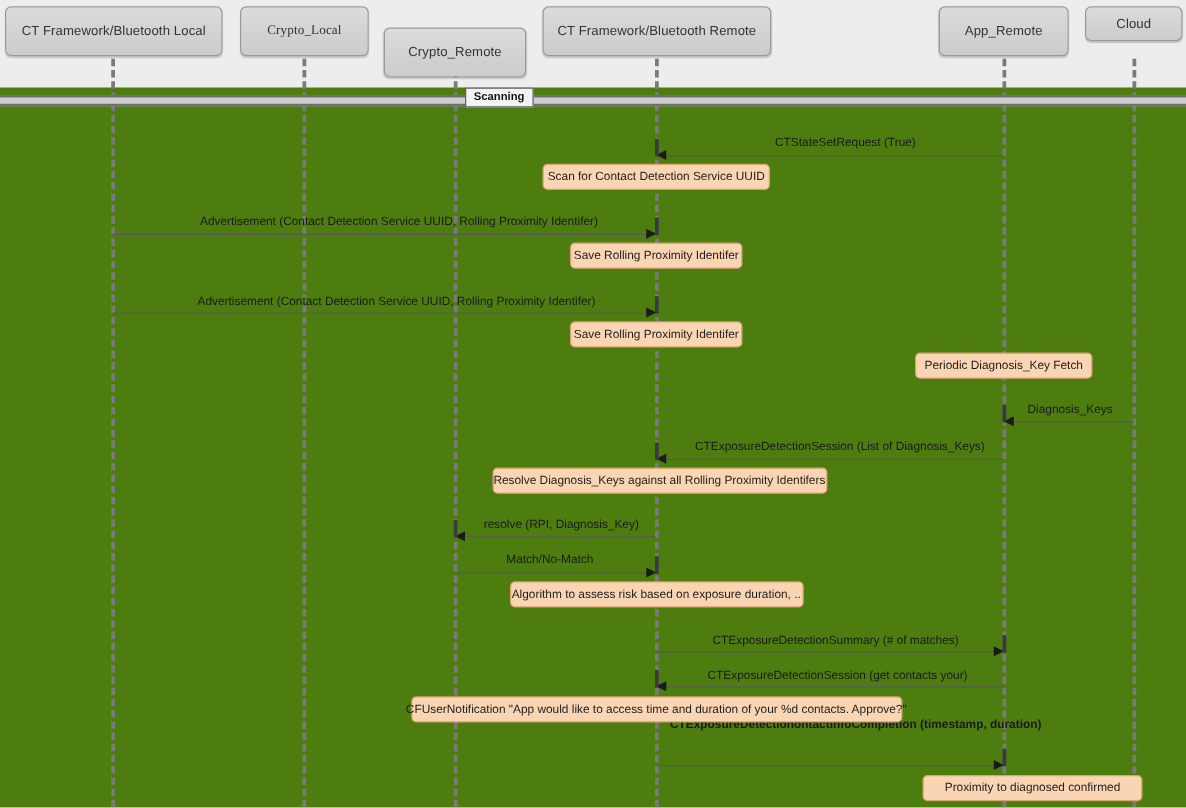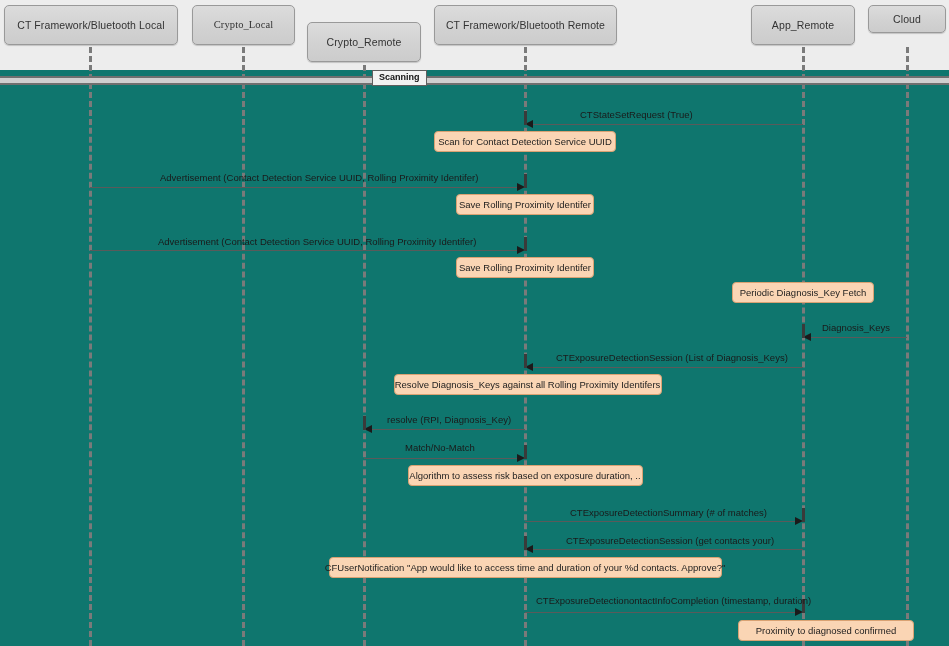--- a/index.html
+++ b/index.html
@@ -4,21 +4,21 @@
 <style>
   html, body {
     margin: 0;
     padding: 0;
     background: #ffffff;
   }
   #diagram {
     position: relative;
     width: 949px;
     height: 646px;
-    background: #0f766e;
+    background: #4d7c0f;
     font-family: "Liberation Sans", sans-serif;
     overflow: hidden;
   }
   
   .top-band {
     position: absolute;
     left: 0; top: 0;
     width: 949px; height: 70px;
     background: #ededed;
   }
@@ -147,21 +147,21 @@
       </div>
     </div>
   <div id="layer-separator">
       <div class="sep" style="top: 76px;"></div>
       <div class="frame-label" style="left: 372px; top: 70px;">Scanning</div>
     </div>
   <div id="layer-messages">
       <div class="msg-line" style="left: 525px; top: 124px; width: 278px;"></div>
       <div class="arrowhead left" style="top: 120px; left: 525px;"></div>
       <div class="activation" style="left: 524px; top: 111px; height: 14px;"></div>
-      <div class="msg-label" style="left: 580px; top: 110px;">CTStateSetRequest (True)</div>
+      <div class="msg-label" style="left: 620px; top: 110px;">CTStateSetRequest (True)</div>
       <div class="msg-line" style="left: 90px; top: 187px; width: 435px;"></div>
       <div class="arrowhead right" style="top: 183px; left: 517px;"></div>
       <div class="activation" style="left: 524px; top: 174px; height: 14px;"></div>
       <div class="msg-label" style="left: 160px; top: 173px;">Advertisement (Contact Detection Service UUID, Rolling Proximity Identifer)</div>
       <div class="msg-line" style="left: 90px; top: 250px; width: 435px;"></div>
       <div class="arrowhead right" style="top: 246px; left: 517px;"></div>
       <div class="activation" style="left: 524px; top: 237px; height: 14px;"></div>
       <div class="msg-label" style="left: 158px; top: 237px;">Advertisement (Contact Detection Service UUID, Rolling Proximity Identifer)</div>
       <div class="msg-line" style="left: 803px; top: 337px; width: 104px;"></div>
       <div class="arrowhead left" style="top: 333px; left: 803px;"></div>
@@ -183,21 +183,21 @@
       <div class="arrowhead right" style="top: 517px; left: 795px;"></div>
       <div class="activation" style="left: 802px; top: 508px; height: 14px;"></div>
       <div class="msg-label" style="left: 570px; top: 508px;">CTExposureDetectionSummary (# of matches)</div>
       <div class="msg-line" style="left: 525px; top: 549px; width: 278px;"></div>
       <div class="arrowhead left" style="top: 545px; left: 525px;"></div>
       <div class="activation" style="left: 524px; top: 536px; height: 14px;"></div>
       <div class="msg-label" style="left: 566px; top: 536px;">CTExposureDetectionSession (get contacts your)</div>
       <div class="msg-line" style="left: 525px; top: 612px; width: 278px;"></div>
       <div class="arrowhead right" style="top: 608px; left: 795px;"></div>
       <div class="activation" style="left: 802px; top: 599px; height: 14px;"></div>
-      <div class="msg-label" style="left: 536px; top: 596px;">CTExposureDetectionontactInfoCompletion (timestamp, duration)</div>
+      <div class="msg-label" style="left: 536px; top: 575px; font-weight: bold;">CTExposureDetectionontactInfoCompletion (timestamp, duration)</div>
     </div>
   <div id="layer-notes">
       <div class="note" style="left: 434px; top: 131px; width: 182px; height: 21px;">
         <span>Scan for Contact Detection Service UUID</span>
       </div>
       <div class="note" style="left: 456px; top: 194px; width: 138px; height: 21px;">
         <span>Save Rolling Proximity Identifer</span>
       </div>
       <div class="note" style="left: 456px; top: 257px; width: 138px; height: 21px;">
         <span>Save Rolling Proximity Identifer</span>

